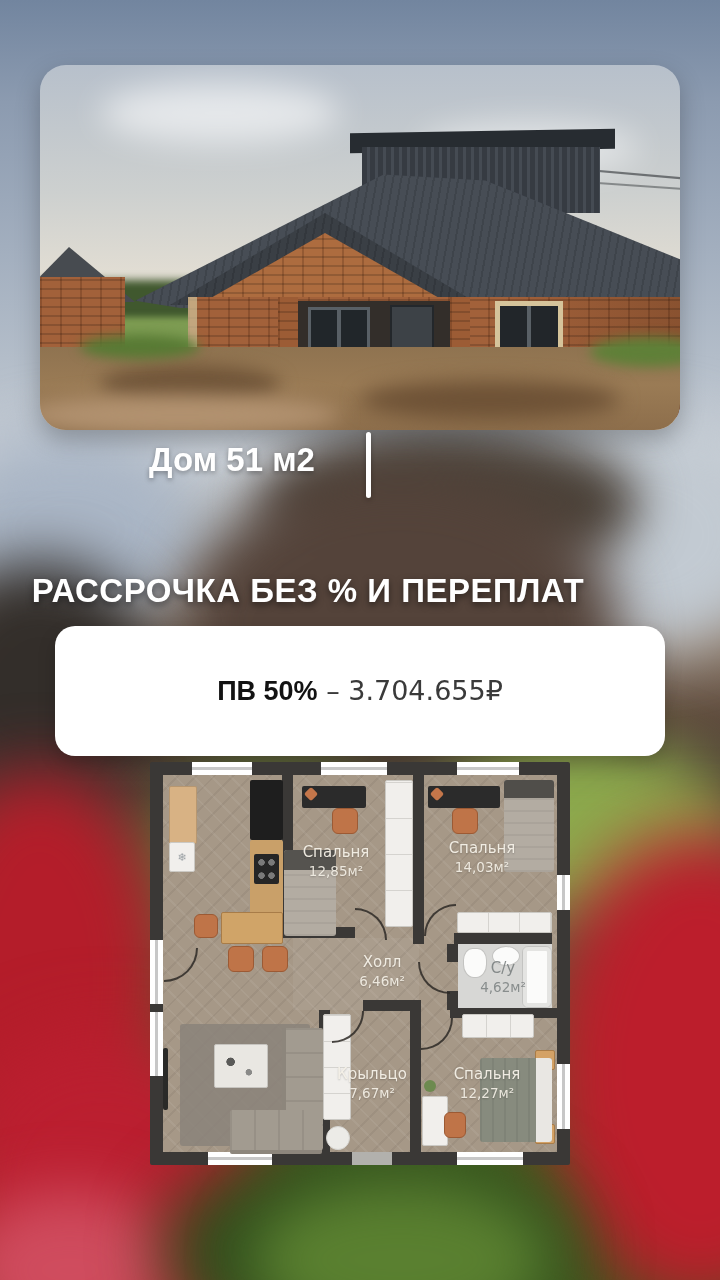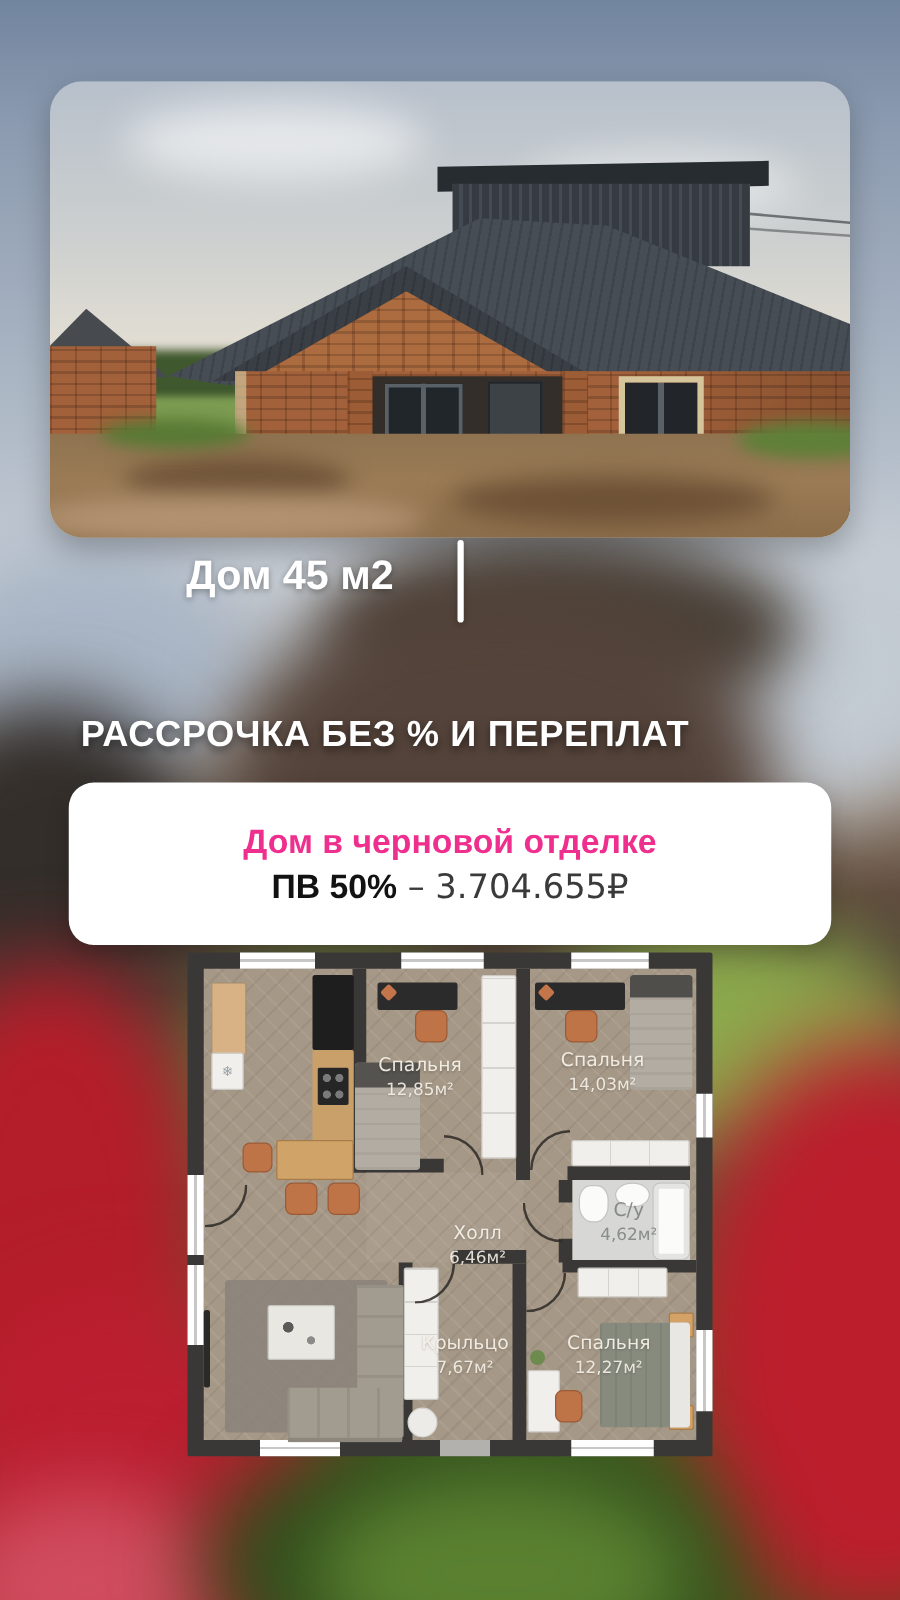--- a/index.html
+++ b/index.html
@@ -18,21 +18,21 @@
   .rooftex{background-image:repeating-linear-gradient(100deg,rgba(0,0,0,.12) 0 2px,transparent 2px 8px);}
   
   .spec{position:absolute;top:441px;transform:translateX(-50%);color:#fff;font-size:33px;font-weight:bold;
     text-shadow:0 2px 5px rgba(0,0,0,.35);white-space:nowrap;}
   .vdivider{position:absolute;left:366px;top:432px;width:5px;height:66px;background:#fff;border-radius:3px;
     box-shadow:0 2px 5px rgba(0,0,0,.25);}
   .pill{position:absolute;left:165px;top:498px;width:405px;height:57px;background:#fff;border-radius:29px;
     box-shadow:0 8px 16px rgba(0,0,0,.22);display:flex;align-items:center;justify-content:center;}
   .pill span{color:#ea3a8d;font-size:42px;font-weight:800;letter-spacing:1px;font-family:"DejaVu Sans",sans-serif;}
   .banner{position:absolute;left:0;top:572px;width:616px;text-align:center;color:#fff;
-    font-size:29px;font-weight:800;letter-spacing:.5px;text-shadow:0 3px 7px rgba(0,0,0,.5);white-space:nowrap;}
+    font-size:33px;font-weight:800;letter-spacing:.5px;text-shadow:0 3px 7px rgba(0,0,0,.5);white-space:nowrap;}
   .offer{position:absolute;left:55px;top:626px;width:610px;height:130px;background:#fff;border-radius:20px;
     box-shadow:0 8px 18px rgba(0,0,0,.18);display:flex;flex-direction:column;align-items:center;
     justify-content:center;gap:5px;}
   .offer .t{color:#ef2f8d;font-size:27px;font-weight:bold;}
   .offer .l{font-size:27px;color:#3a3a3a;font-family:"DejaVu Sans",sans-serif;}
   .offer .l b{color:#121212;font-family:"Liberation Sans",sans-serif;}
   
   .plan{position:absolute;left:150px;top:762px;width:420px;height:403px;background:#3a3836;border-radius:2px;}
   .floor{position:absolute;left:13px;top:13px;right:13px;bottom:13px;background-color:#a69887;
     background-image:repeating-linear-gradient(45deg,rgba(255,255,255,.06) 0 2px,transparent 2px 13px),
@@ -101,28 +101,27 @@
     <div class="abs" style="left:455px;top:236px;width:58px;height:100px;background:linear-gradient(90deg,#22262a 46%,#596066 46% 54%,#22262a 54%);border:5px solid #d6c49b;"></div>
     <div class="abs" style="left:148px;top:338px;width:505px;height:14px;background:#78392b;background-image:repeating-linear-gradient(90deg,rgba(0,0,0,.25) 0 2px,transparent 2px 14px);"></div>
     <div class="abs" style="left:-10px;top:282px;width:660px;height:95px;background:linear-gradient(180deg,#8f7350 0%,#9a7b55 40%,#8a6b49 100%);"></div>
     <div class="blob" style="left:60px;top:300px;width:180px;height:40px;background:#6f5438;filter:blur(9px);"></div>
     <div class="blob" style="left:320px;top:315px;width:260px;height:40px;background:#6e5236;filter:blur(10px);"></div>
     <div class="blob" style="left:-20px;top:330px;width:320px;height:40px;background:#b29270;filter:blur(10px);"></div>
     <div class="blob" style="left:550px;top:272px;width:120px;height:30px;background:#5f8038;filter:blur(6px);"></div>
     <div class="blob" style="left:40px;top:270px;width:120px;height:24px;background:#587a34;filter:blur(6px);"></div>
   </div>
 
-  <div class="spec" style="left:232px;">Дом 45 м2</div>
+  <div class="spec" style="left:232px;">Дом 51 м2</div>
   <div class="vdivider"></div>
 
 
   <div class="banner">РАССРОЧКА БЕЗ % И ПЕРЕПЛАТ</div>
 
   <div class="offer">
-    <div class="t">Дом в черновой отделке</div>
     <div class="l"><b>ПВ 50%</b> <span>– 3.704.655₽</span></div>
   </div>
 
   <div class="plan">
     <div class="floor"></div>
     <div class="abs" style="left:143px;top:176px;width:126px;height:72px;background:rgba(255,255,255,.05);"></div>
 
     <div class="wall" style="left:132px;top:13px;width:11px;height:163px;"></div>
     <div class="wall" style="left:132px;top:165px;width:73px;height:11px;"></div>
     <div class="wall" style="left:263px;top:13px;width:11px;height:169px;"></div>
@@ -207,21 +206,21 @@
     <div class="abs" style="left:202px;top:390px;width:40px;height:13px;background:#b2b1ad;"></div>
 
     <div class="rlabel" style="left:186px;top:100px;">
       <span>Спальня</span><br>
       <span class="a">12,85м²</span>
     </div>
     <div class="rlabel" style="left:332px;top:96px;">
       <span>Спальня</span><br>
       <span class="a">14,03м²</span>
     </div>
-    <div class="rlabel" style="left:232px;top:210px;margin-top:24px;">
+    <div class="rlabel" style="left:232px;top:210px;">
       <span>Холл</span><br>
       <span class="a">6,46м²</span>
     </div>
     <div class="rlabel gray" style="left:353px;top:216px;">
       <span>С/у</span><br>
       <span class="a">4,62м²</span>
     </div>
     <div class="rlabel" style="left:222px;top:322px;">
       <span>Крыльцо</span><br>
       <span class="a">7,67м²</span>

